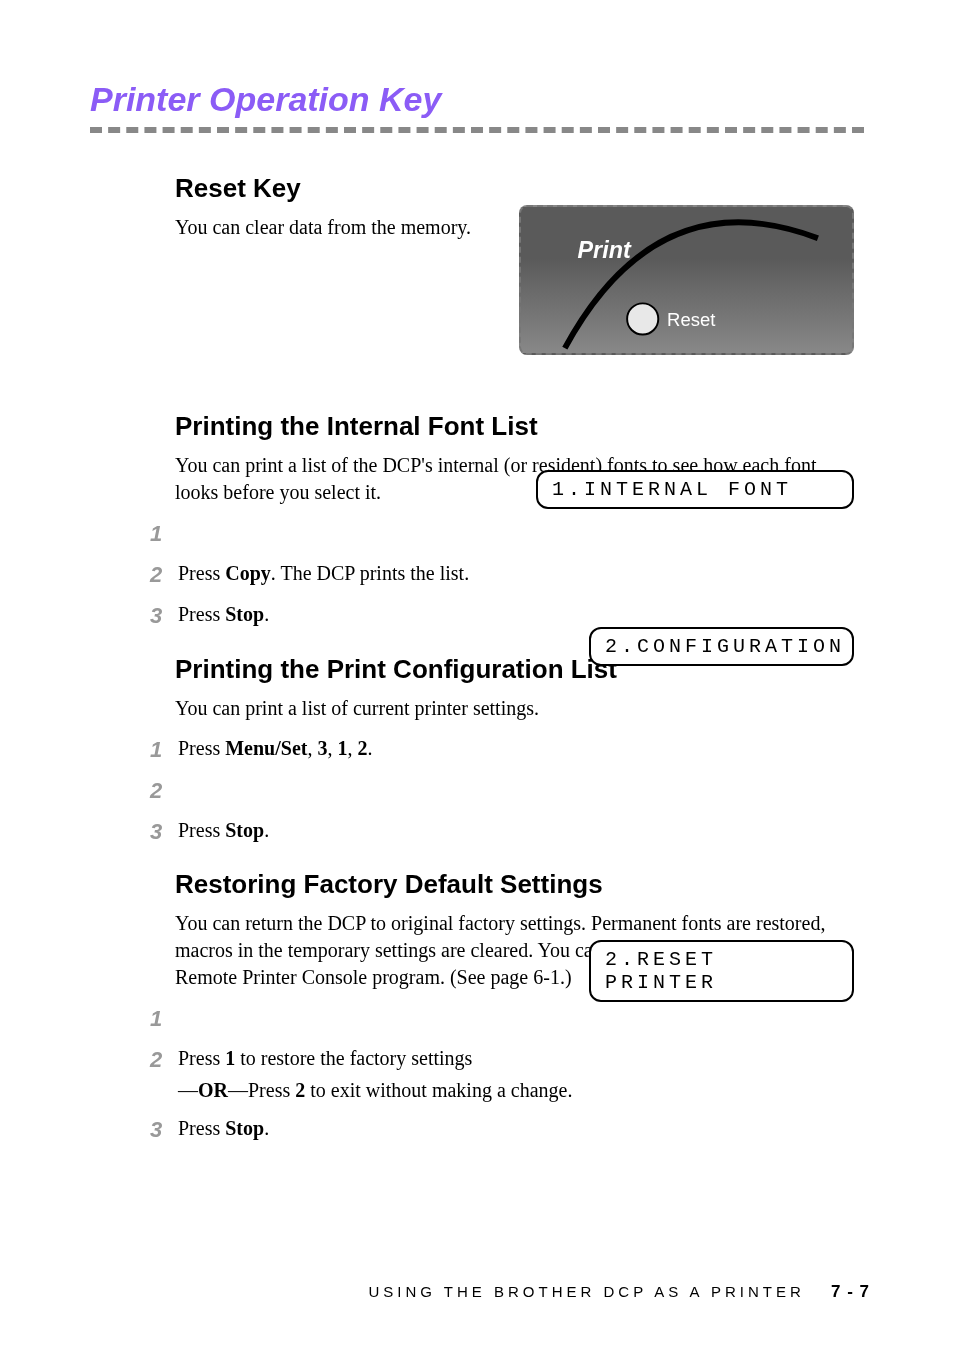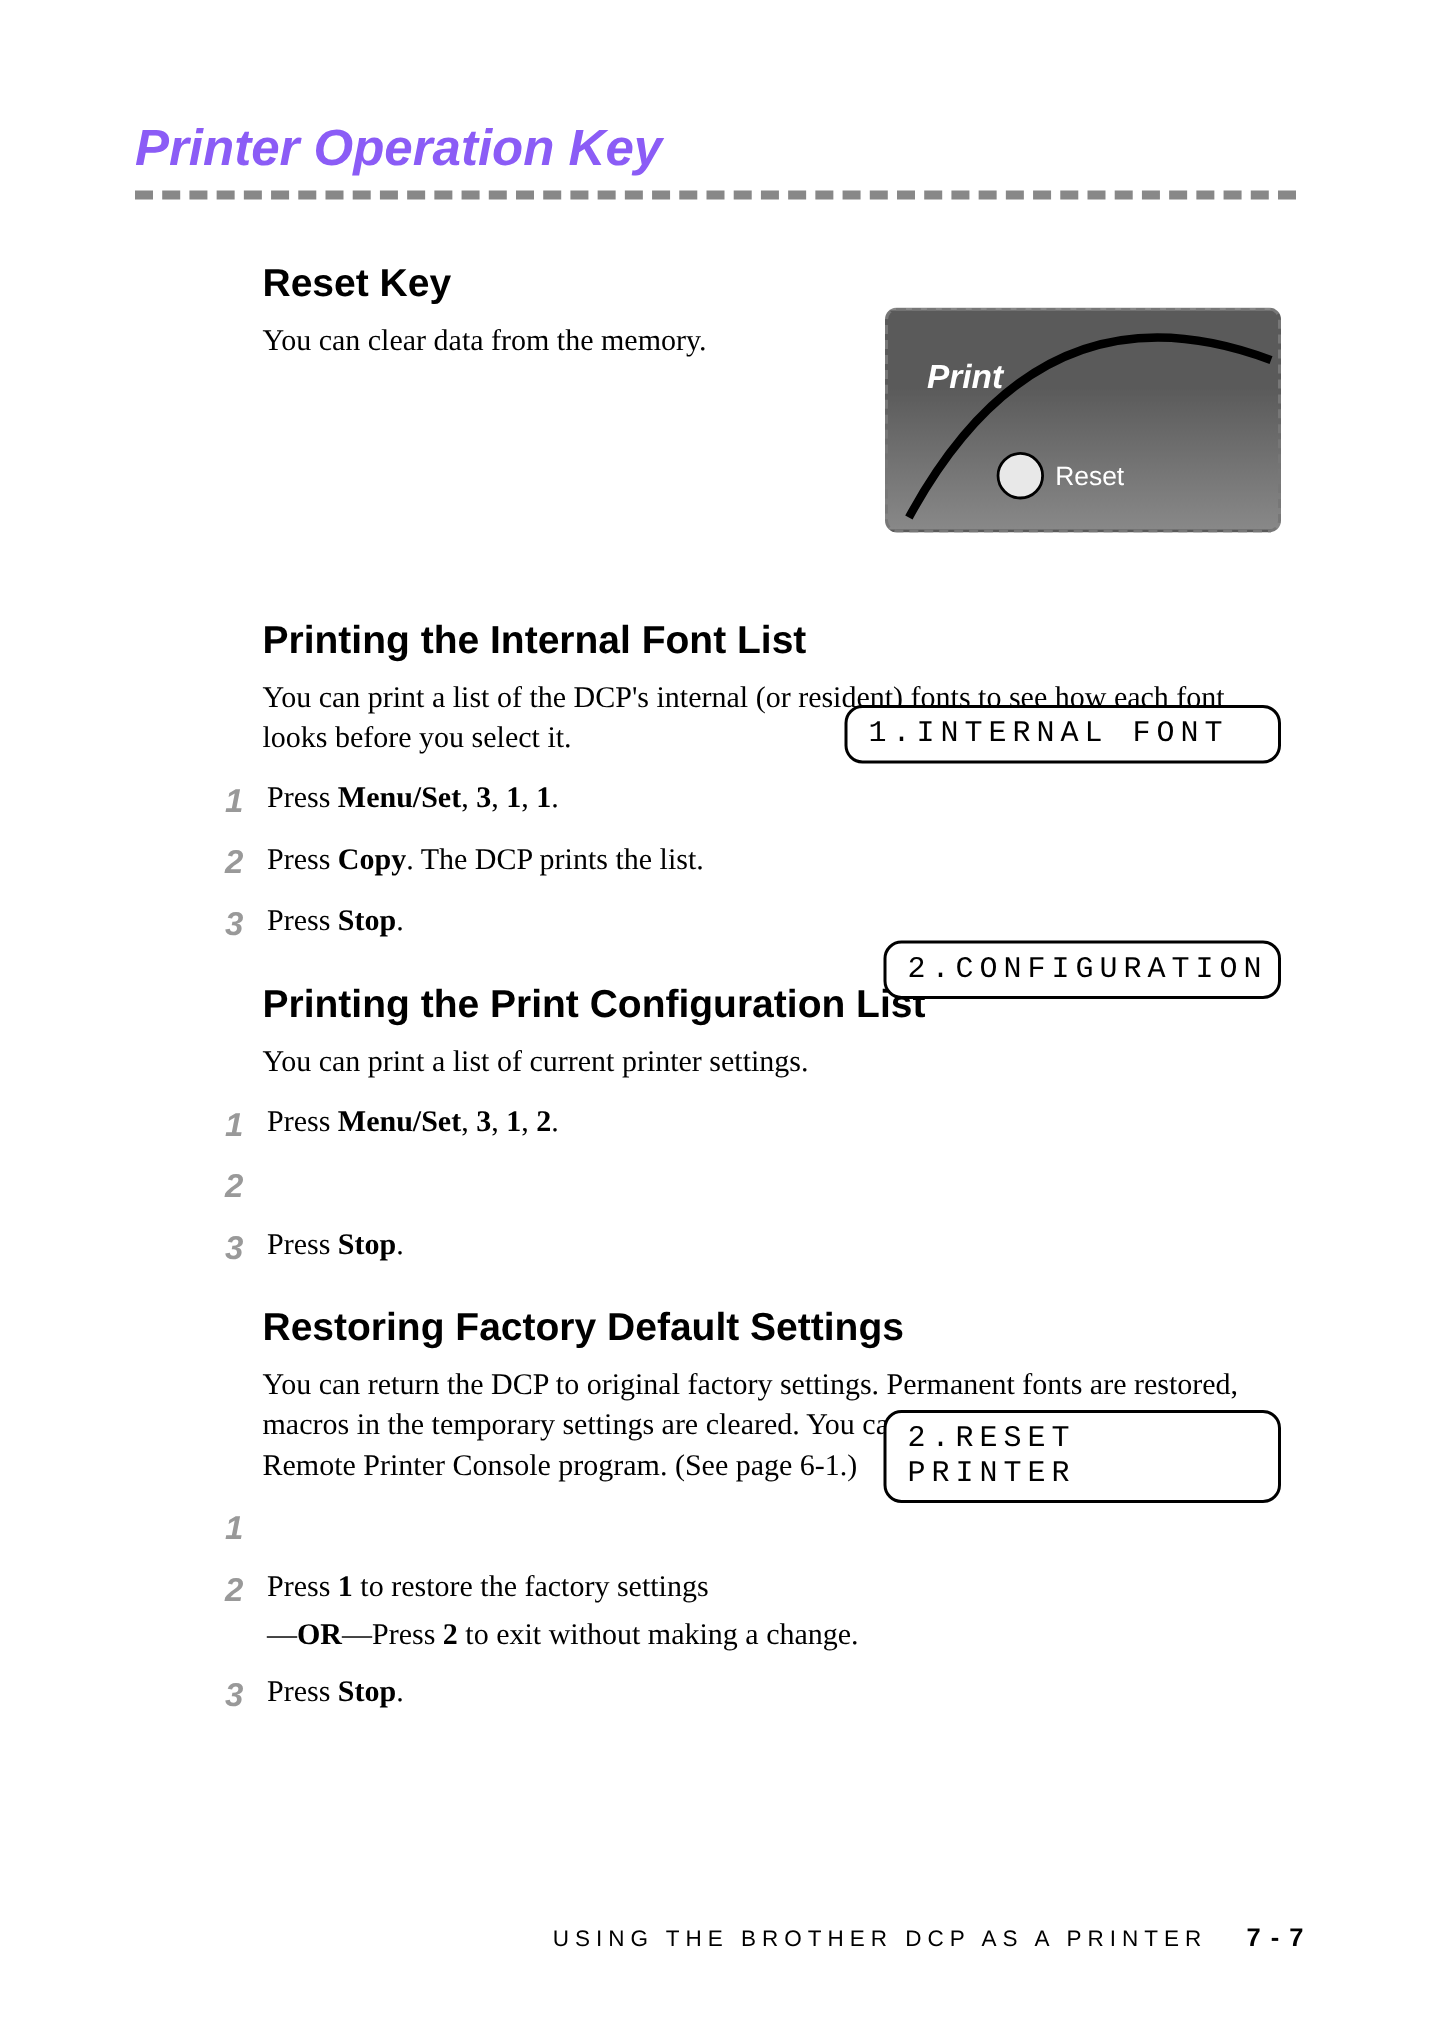--- a/index.html
+++ b/index.html
@@ -67,21 +67,21 @@
     .step-body {
       flex: 1;
     }
     .bold {
       font-weight: bold;
     }
     .print-panel {
       position: absolute;
       top: 205px;
       right: 100px;
-      width: 264px;
+      width: 335px;
       height: 150px;
       border: 2px dashed #777;
       border-radius: 8px;
       background: linear-gradient(to bottom, #5a5a5a 0%, #5a5a5a 35%, #888 100%);
       overflow: hidden;
     }
     .print-panel svg {
       width: 100%;
       height: 100%;
     }
@@ -91,21 +91,21 @@
       border-radius: 12px;
       font-family: 'Courier New', monospace;
       font-size: 20px;
       letter-spacing: 4px;
       padding: 6px 14px;
       background: #fff;
     }
     .lcd-1 {
       top: 470px;
       right: 100px;
-      width: 291px;
+      width: 318px;
     }
     .lcd-2 {
       top: 627px;
       right: 100px;
       width: 265px;
     }
     .lcd-3 {
       top: 940px;
       right: 100px;
       width: 265px;
@@ -166,23 +166,20 @@
 
 <div class="section-spacer"></div>
 <div style="height:130px;"></div>
 
 <h2 class="sub-heading">Printing the Internal Font List</h2>
 <p class="body-text">You can print a list of the DCP's internal (or resident) fonts to see how each font looks before you select it.</p>
 
 <ol class="ordered-list">
   <li>
     <span class="num">1</span>
-    <span class="step-body">
-      <span>Press </span><span class="bold">Menu/Set</span><span>, </span><span class="bold">3</span><span>, </span><span class="bold">1</span><span>, </span><span class="bold">1</span><span>.</span>
-    </span>
   </li>
   <li>
     <span class="num">2</span>
     <span class="step-body">
       <span>Press </span><span class="bold">Copy</span><span>. The DCP prints the list.</span>
     </span>
   </li>
   <li>
     <span class="num">3</span>
     <span class="step-body">

